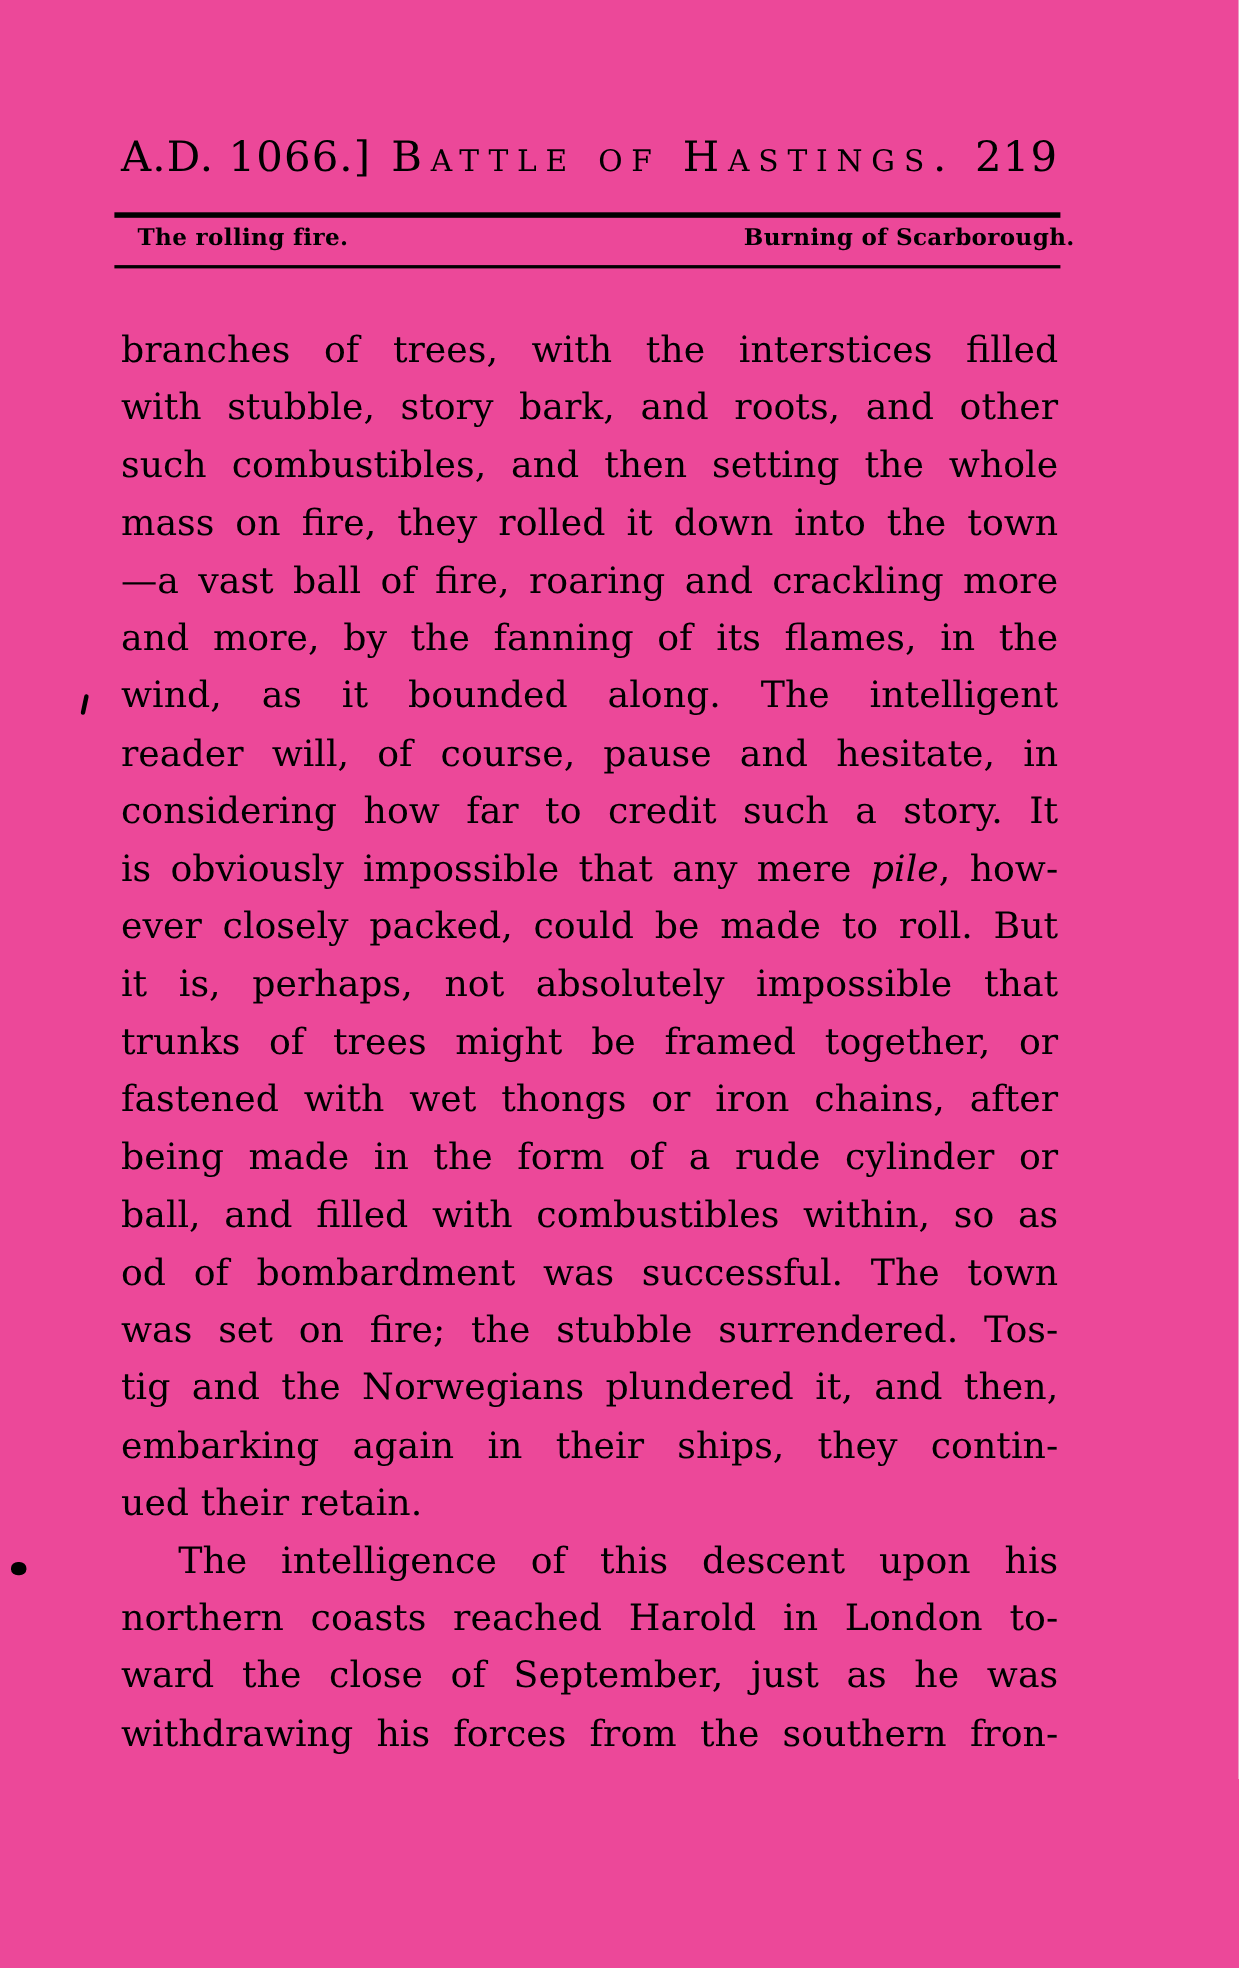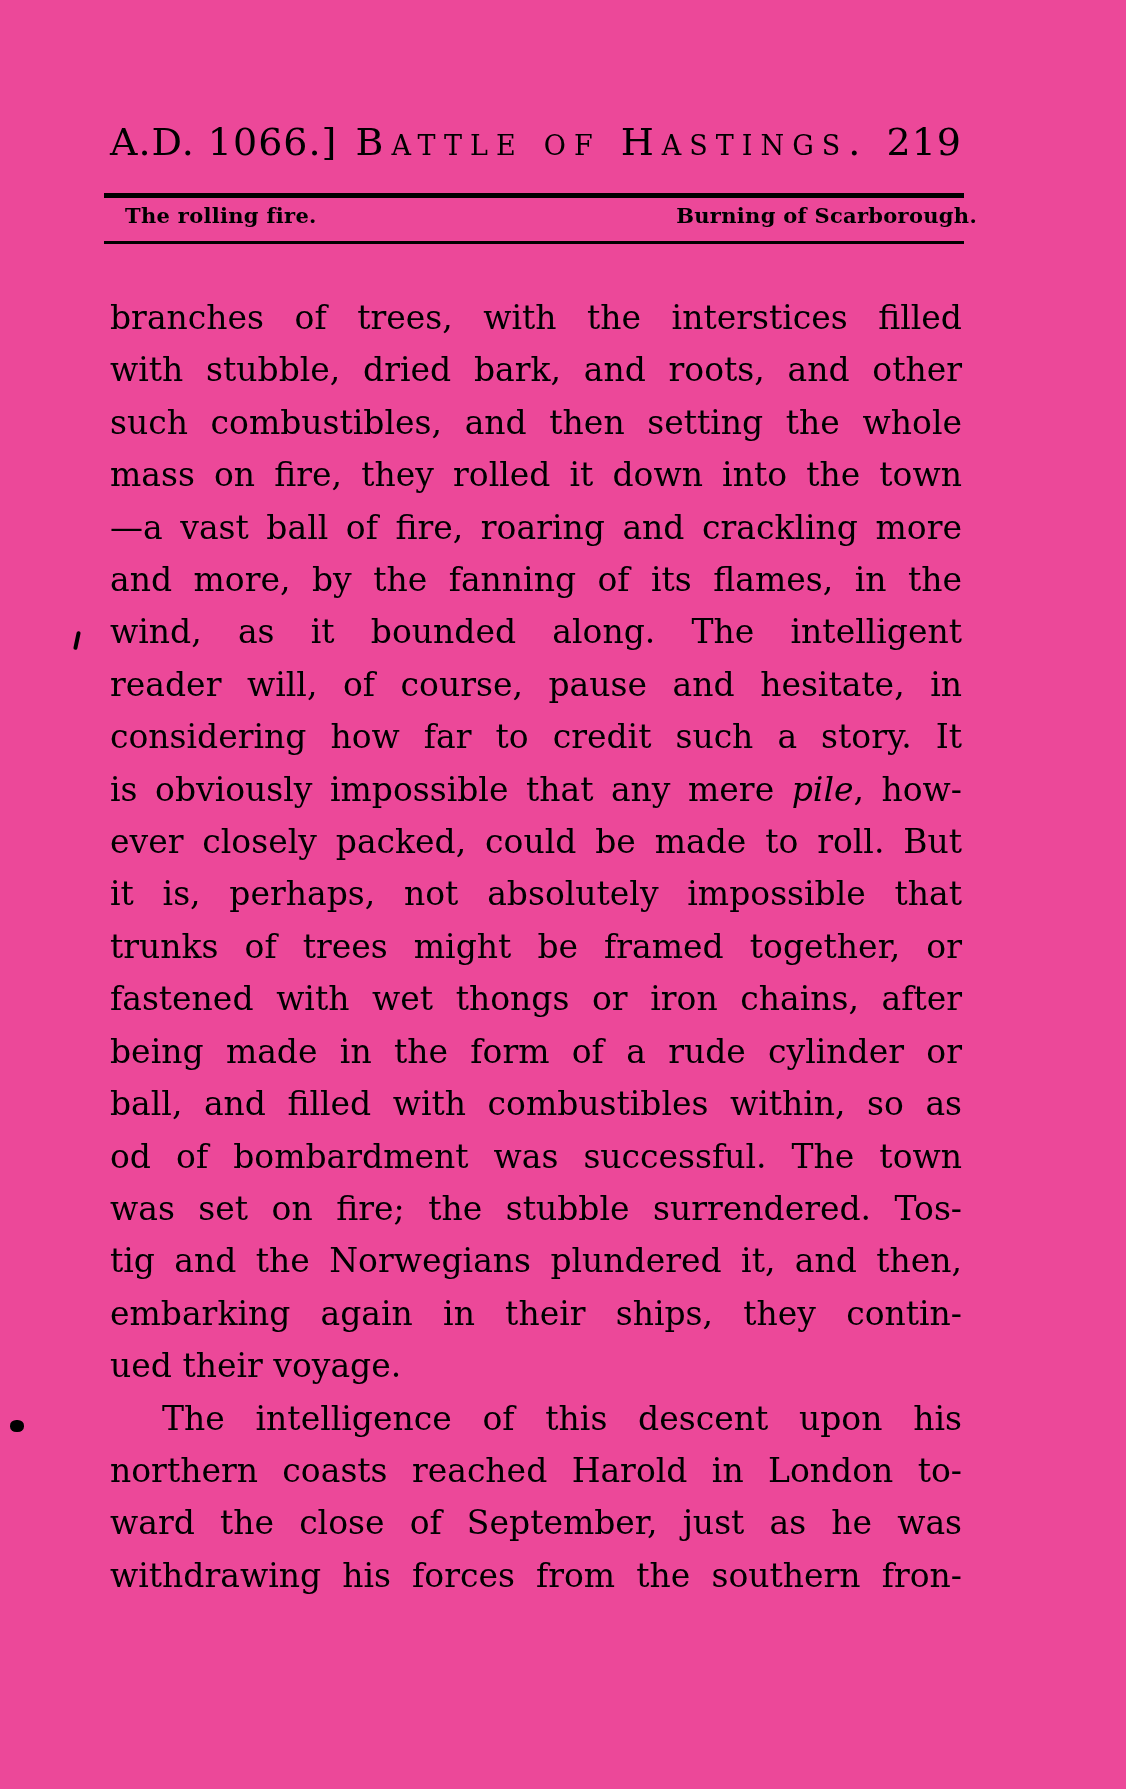--- a/index.html
+++ b/index.html
@@ -108,40 +108,40 @@
 
   <div class="sidenote-row">
     <span>The rolling fire.</span>
     <span>Burning of Scarborough.</span>
   </div>
 
   <div class="rule rule-bottom"></div>
 
   <div class="body-text">
       <div class="line">branches of trees, with the interstices filled</div>
-      <div class="line">with stubble, dried bark, and roots, and other</div>
+      <div class="line">with stubble, story bark, and roots, and other</div>
       <div class="line">such combustibles, and then setting the whole</div>
       <div class="line">mass on fire, they rolled it down into the town</div>
       <div class="line">—a vast ball of fire, roaring and crackling more</div>
       <div class="line">and more, by the fanning of its flames, in the</div>
       <div class="line">wind, as it bounded along. The intelligent</div>
       <div class="line">reader will, of course, pause and hesitate, in</div>
       <div class="line">considering how far to credit such a story. It</div>
       <div class="line"><span>is obviously impossible that any mere </span><span class="ital">pile</span><span>, how-</span></div>
       <div class="line">ever closely packed, could be made to roll. But</div>
       <div class="line">it is, perhaps, not absolutely impossible that</div>
       <div class="line">trunks of trees might be framed together, or</div>
       <div class="line">fastened with wet thongs or iron chains, after</div>
       <div class="line">being made in the form of a rude cylinder or</div>
       <div class="line">ball, and filled with combustibles within, so as</div>
       <div class="line">od of bombardment was successful. The town</div>
       <div class="line">was set on fire; the stubble surrendered. Tos-</div>
       <div class="line">tig and the Norwegians plundered it, and then,</div>
       <div class="line">embarking again in their ships, they contin-</div>
-      <div class="line flush">ued their voyage.</div>
+      <div class="line flush">ued their retain.</div>
       <div class="line indent">The intelligence of this descent upon his</div>
       <div class="line">northern coasts reached Harold in London to-</div>
       <div class="line">ward the close of September, just as he was</div>
       <div class="line">withdrawing his forces from the southern fron-</div>
     </div>
 
   <div class="ink-tick"></div>
   <div class="ink-dot"></div>
 
 </div>

